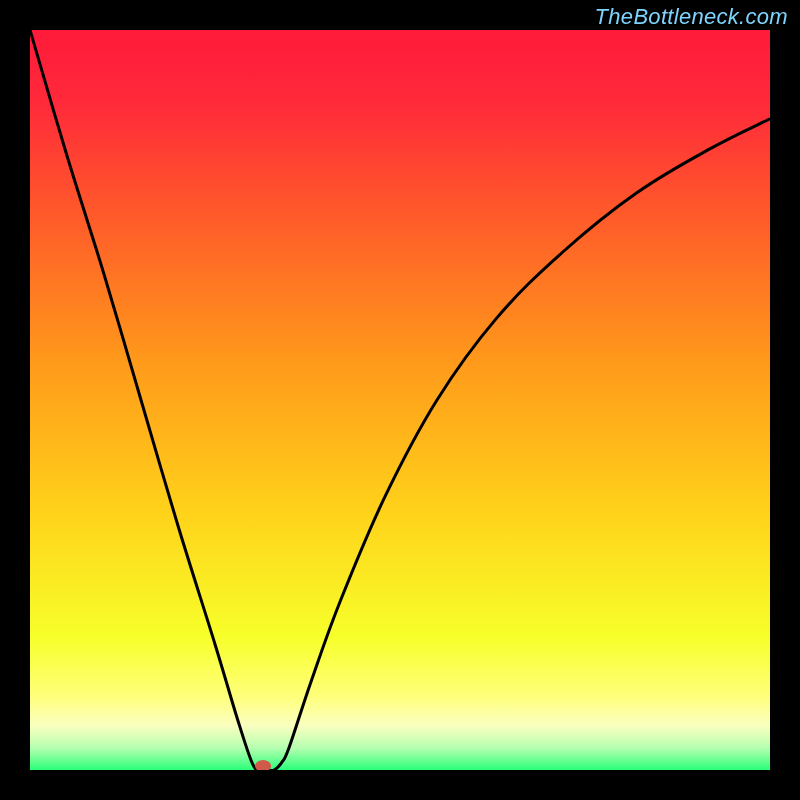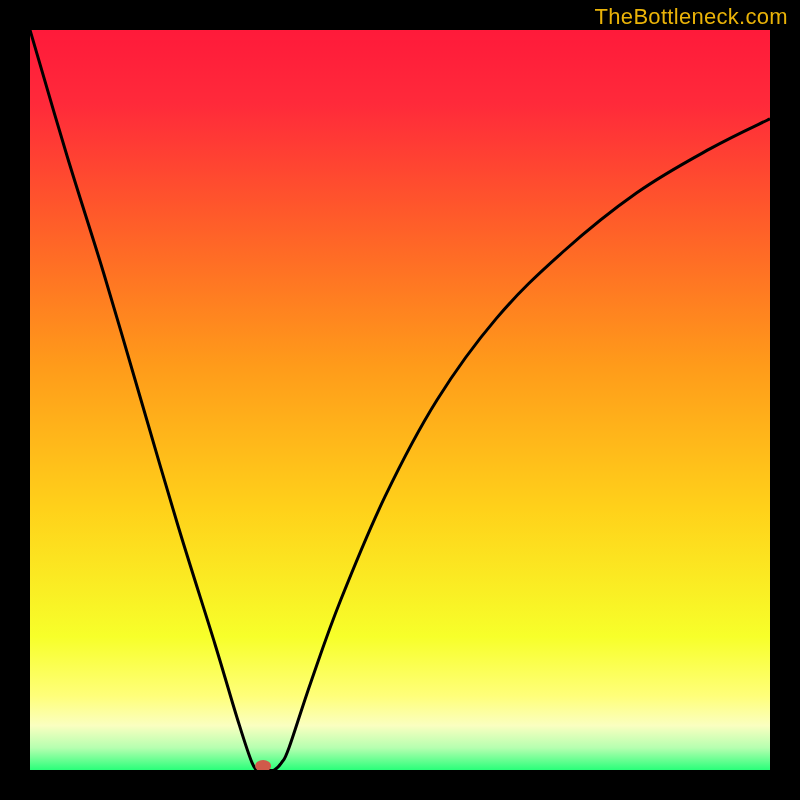--- a/index.html
+++ b/index.html
@@ -9,25 +9,26 @@
     height: 800px;
     background: #000;
     font-family: Arial, Helvetica, sans-serif;
     position: relative;
     overflow: hidden;
   }
   .watermark {
     position: absolute;
     top: 4px;
     right: 12px;
-    color: #eab308;
+    color: #7dd3fc;
     font-size: 22px;
     font-weight: 500;
     letter-spacing: 0.3px;
     z-index: 10;
+    font-style: italic;
   }
   .frame {
     position: absolute;
     left: 30px;
     right: 30px;
     top: 30px;
     bottom: 30px;
     background: #000;
   }
   svg {

